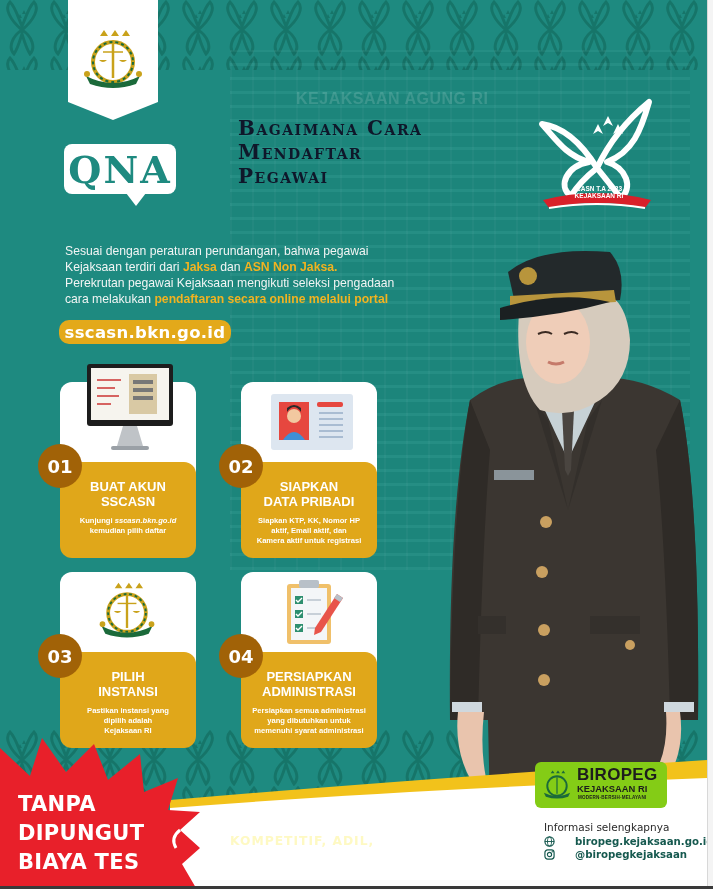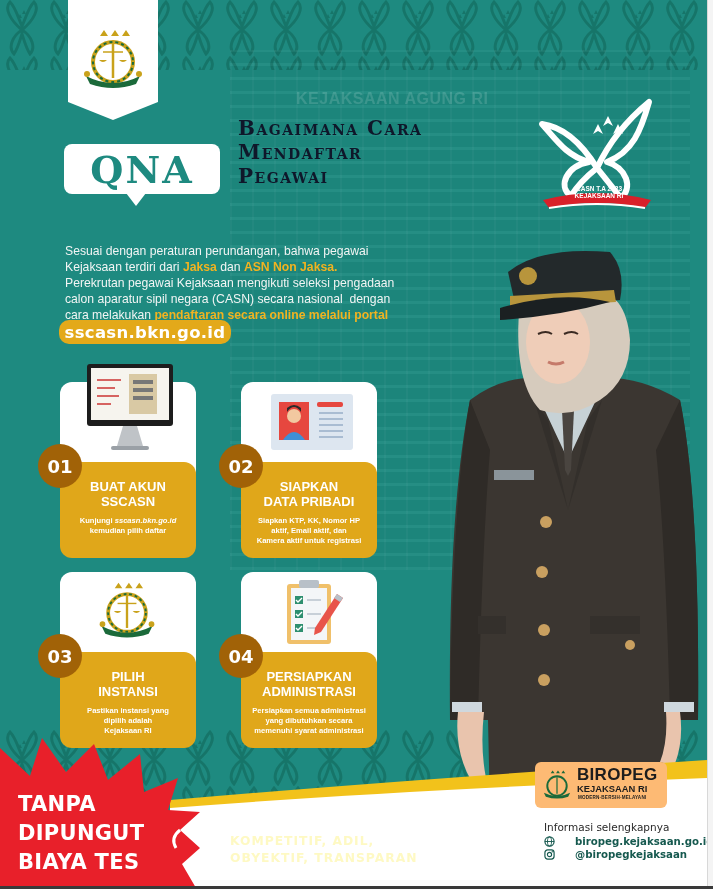--- a/index.html
+++ b/index.html
@@ -34,21 +34,21 @@
   
   .logo-banner {
     position: absolute; left: 68px; top: 0; width: 90px; height: 120px;
     background: #fff;
     clip-path: polygon(0 0, 100% 0, 100% 85%, 50% 100%, 0 85%);
   }
   .emblem { position: absolute; }
 
   
   .qna {
-    position: absolute; left: 64px; top: 144px; width: 156px; height: 50px;
+    position: absolute; left: 64px; top: 144px; width: 112px; height: 50px;
     background: #fff; border-radius: 8px;
     display: flex; align-items: center; justify-content: center;
   }
   .qna::after {
     content: ""; position: absolute; left: 62px; bottom: -12px;
     border-left: 10px solid transparent; border-right: 10px solid transparent; border-top: 13px solid #fff;
   }
   .qna span {
     color: #1e8a80; font-family: "DejaVu Serif", serif; font-weight: 700; font-size: 38px; letter-spacing: 2px;
   }
@@ -112,21 +112,21 @@
     position: absolute; left: 18px; top: 790px; width: 150px; text-align: left; color: #fff;
     font-family: "DejaVu Sans", sans-serif; font-weight: 700; font-size: 21px; line-height: 29px; letter-spacing: .3px;
   }
   .values {
     position: absolute; left: 230px; top: 833px; color: #fef9c3;
     font-family: "DejaVu Sans", sans-serif; font-weight: 700; font-size: 12.3px; line-height: 17px; letter-spacing: 1px;
   }
 
   
   .biropeg {
-    position: absolute; left: 535px; top: 762px; width: 132px; height: 46px; background: #fdba74; border-radius: 6px;
+    position: absolute; left: 535px; top: 762px; width: 132px; height: 46px; background: #84cc16; border-radius: 6px;
   }
   .biropeg .b1 { position: absolute; left: 42px; top: 3px; font-family: "Liberation Sans", sans-serif; font-weight: 700; font-size: 17px; color: #1d1d1d; letter-spacing: .3px; }
   .biropeg .b2 { position: absolute; left: 42px; top: 21px; font-family: "Liberation Sans", sans-serif; font-weight: 700; font-size: 9.4px; color: #1d1d1d; }
   .biropeg .b3 { position: absolute; left: 43px; top: 33px; font-family: "Liberation Sans", sans-serif; font-weight: 700; font-size: 4.6px; color: #1d1d1d; letter-spacing: .2px; }
 
   .info { position: absolute; left: 536px; top: 820px; margin-left: 8px; }
   .info .label { font-family: "DejaVu Sans", sans-serif; font-size: 10.5px; color: #2a2a2a; line-height: 14px; }
   .info .row { display: flex; align-items: center; gap: 20px; margin-top: 2px; }
   .info .row span.t { font-family: "DejaVu Sans", sans-serif; font-weight: 700; font-size: 10.2px; color: #16594f; }
 </style>
@@ -190,21 +190,20 @@
       <div>KEJAKSAAN RI</div>
     </div>
   </div>
 
   <div class="intro">
     <div>Sesuai dengan peraturan perundangan, bahwa pegawai</div>
     <div>
       <span>Kejaksaan terdiri dari </span><span class="hl">Jaksa</span><span> dan </span><span class="hl">ASN Non Jaksa.</span>
     </div>
     <div>Perekrutan pegawai Kejaksaan mengikuti seleksi pengadaan</div>
-    <div style="white-space:pre">calon aparatur sipil negara (CASN) secara nasional  dengan</div>
     <div>
       <span>cara melakukan </span><span class="hl">pendaftaran secara online melalui portal</span>
     </div>
   </div>
   <div class="portal-pill">sscasn.bkn.go.id</div>
 
   <div class="card" style="left:60px;top:382px;">
     <div class="white"></div>
     <svg class="monitor" viewBox="0 0 90 100">
       <rect x="2" y="4" width="86" height="62" rx="3" fill="#1d1d1d"></rect>
@@ -298,21 +297,21 @@
       <path d="M52 16 l6 4 l-3 4 l-6 -4 z" fill="#b8c0c8"></path>
     </svg>
     <div class="gold"></div>
     <div class="num">04</div>
     <div class="ctitle">
       <div>PERSIAPKAN</div>
       <div>ADMINISTRASI</div>
     </div>
     <div class="cdesc">
       <div>Persiapkan semua administrasi</div>
-      <div>yang dibutuhkan secara</div>
+      <div>yang dibutuhkan untuk</div>
       <div>memenuhi syarat administrasi</div>
     </div>
   </div>
 
   <svg class="woman" viewBox="0 0 277 560">
 
     <path d="M40 150 Q80 120 130 130 L150 130 Q200 120 250 150 Q270 250 268 470 L240 470 L236 560 L60 560 L58 470 L20 470 Q18 260 40 150 Z" fill="#3b3631"></path>
 
     <path d="M40 150 Q22 250 20 470 L48 470 Q52 300 60 200 Z" fill="#2f2b27"></path>
     <path d="M250 150 Q270 250 268 470 L240 470 Q236 300 226 200 Z" fill="#2f2b27"></path>
@@ -362,21 +361,20 @@
     <path d="M180 92 q-10 8 -4 18" stroke="#fff" stroke-width="3" fill="none"></path>
   </svg>
   <div class="tanpa">
     <div>TANPA</div>
     <div>DIPUNGUT</div>
     <div>BIAYA TES</div>
   </div>
 
   <div class="values">
     <div>KOMPETITIF, ADIL,</div>
-    <div>OBYEKTIF, TRANSPARAN</div>
   </div>
 
   <div class="biropeg">
     <svg style="position:absolute;left:5px;top:5px" width="34" height="36" viewBox="0 0 70 64">
       <path d="M22 8 l4 -6 l4 6 z M33 8 l4 -6 l4 6 z M44 8 l4 -6 l4 6 z" fill="#1b6a3a"></path>
       <circle cx="35" cy="34" r="20" fill="none" stroke="#1b6a3a" stroke-width="4"></circle>
       <line x1="35" y1="16" x2="35" y2="50" stroke="#1b6a3a" stroke-width="2.5"></line>
       <path d="M8 48 q27 14 54 0 l-4 8 q-23 8 -46 0 z" fill="#1b6a3a"></path>
     </svg>
     <div class="b1">BIROPEG</div>

